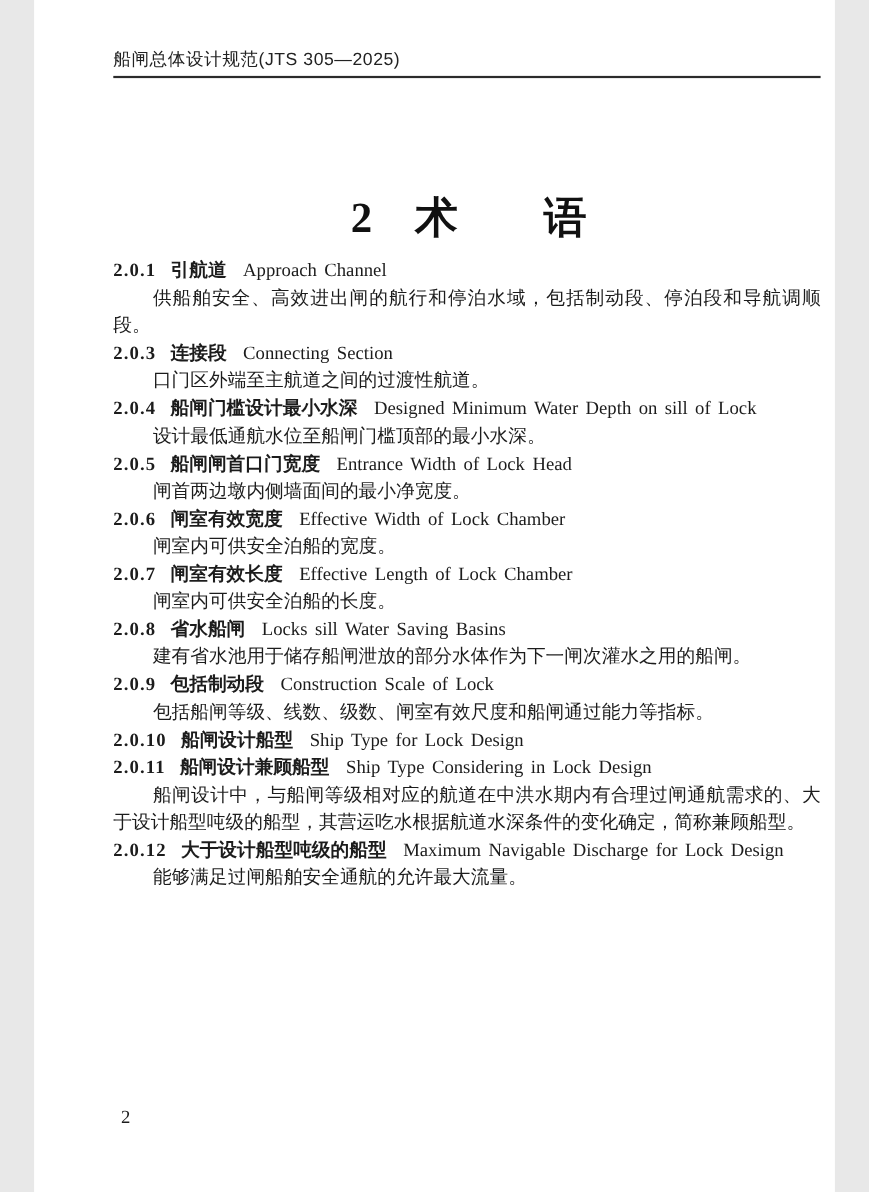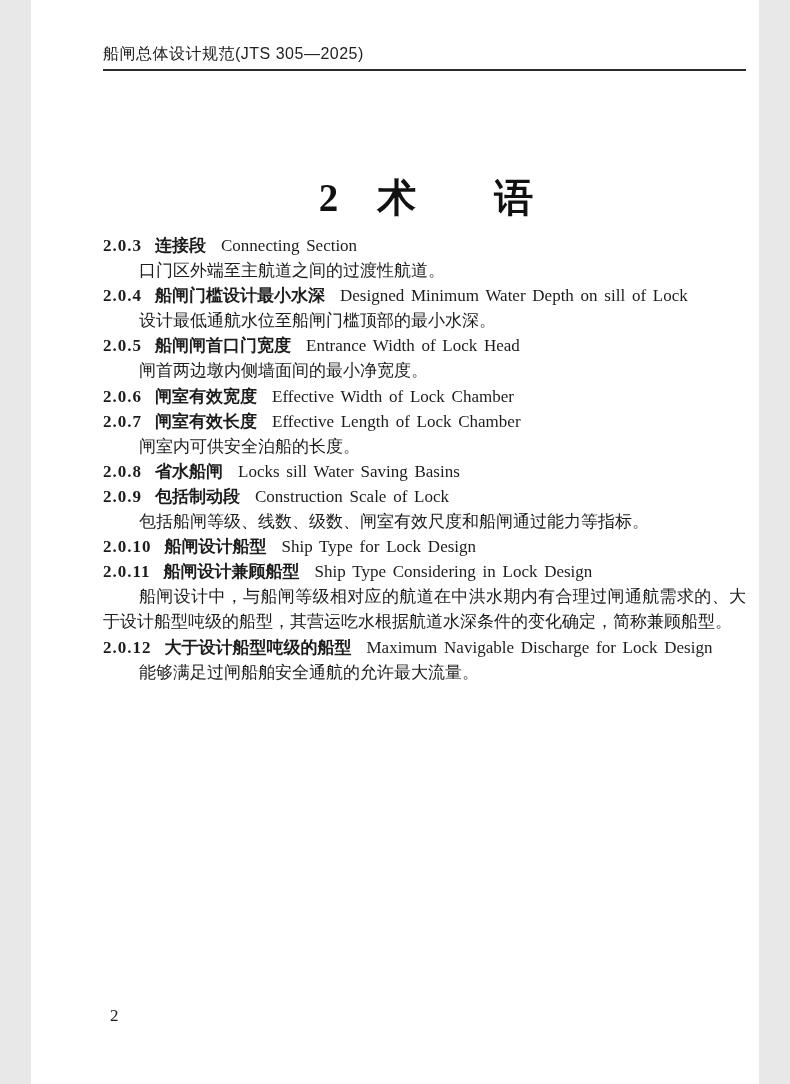--- a/index.html
+++ b/index.html
@@ -93,48 +93,54 @@
 
 <div class="page">
 
   <div class="running-header">船闸总体设计规范(JTS 305—2025)</div>
   <div class="header-rule"></div>
 
   <div class="chapter-title">2　术　　语</div>
 
   <div class="content">
 
+    <div>
+      <p class="term-heading"><span class="term-number">2.0.1</span><span class="term-zh">引航道</span><span class="term-en">Approach Channel</span></p>
+      <p class="term-def">供船舶安全、高效进出闸的航行和停泊水域，包括制动段、停泊段和导航调顺段。</p>
+    </div>
 
 
     <div>
       <p class="term-heading"><span class="term-number">2.0.3</span><span class="term-zh">连接段</span><span class="term-en">Connecting Section</span></p>
       <p class="term-def">口门区外端至主航道之间的过渡性航道。</p>
     </div>
 
     <div>
       <p class="term-heading"><span class="term-number">2.0.4</span><span class="term-zh">船闸门槛设计最小水深</span><span class="term-en">Designed Minimum Water Depth on sill of Lock</span></p>
       <p class="term-def">设计最低通航水位至船闸门槛顶部的最小水深。</p>
     </div>
 
     <div>
       <p class="term-heading"><span class="term-number">2.0.5</span><span class="term-zh">船闸闸首口门宽度</span><span class="term-en">Entrance Width of Lock Head</span></p>
       <p class="term-def">闸首两边墩内侧墙面间的最小净宽度。</p>
     </div>
 
     <div>
       <p class="term-heading"><span class="term-number">2.0.6</span><span class="term-zh">闸室有效宽度</span><span class="term-en">Effective Width of Lock Chamber</span></p>
+      <p class="term-def">闸室内可供安全泊船的宽度。</p>
     </div>
 
     <div>
       <p class="term-heading"><span class="term-number">2.0.7</span><span class="term-zh">闸室有效长度</span><span class="term-en">Effective Length of Lock Chamber</span></p>
       <p class="term-def">闸室内可供安全泊船的长度。</p>
     </div>
 
     <div>
       <p class="term-heading"><span class="term-number">2.0.8</span><span class="term-zh">省水船闸</span><span class="term-en">Locks sill Water Saving Basins</span></p>
+      <p class="term-def">建有省水池用于储存船闸泄放的部分水体作为下一闸次灌水之用的船闸。</p>
     </div>
 
     <div>
       <p class="term-heading"><span class="term-number">2.0.9</span><span class="term-zh">包括制动段</span><span class="term-en">Construction Scale of Lock</span></p>
       <p class="term-def">包括船闸等级、线数、级数、闸室有效尺度和船闸通过能力等指标。</p>
     </div>
 
     <div>
       <p class="term-heading"><span class="term-number">2.0.10</span><span class="term-zh">船闸设计船型</span><span class="term-en">Ship Type for Lock Design</span></p>
     </div>

